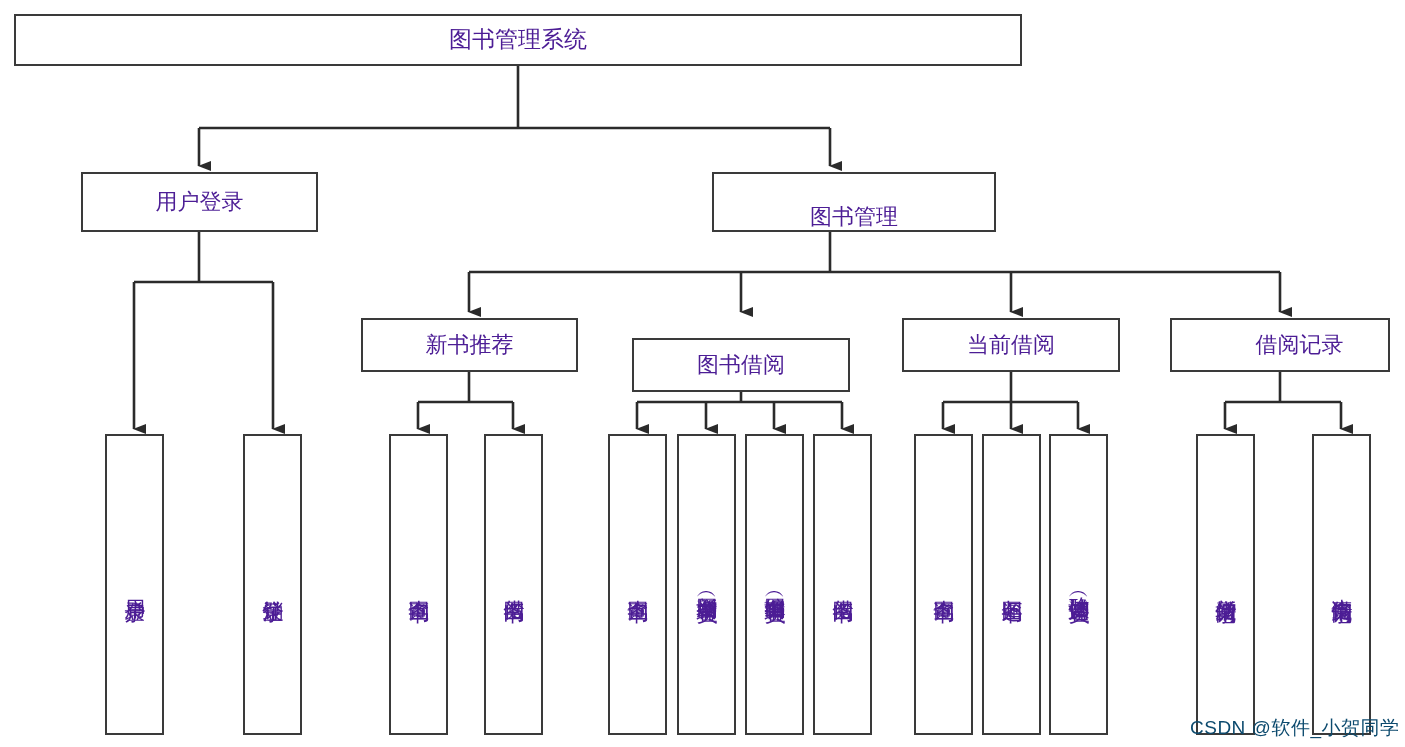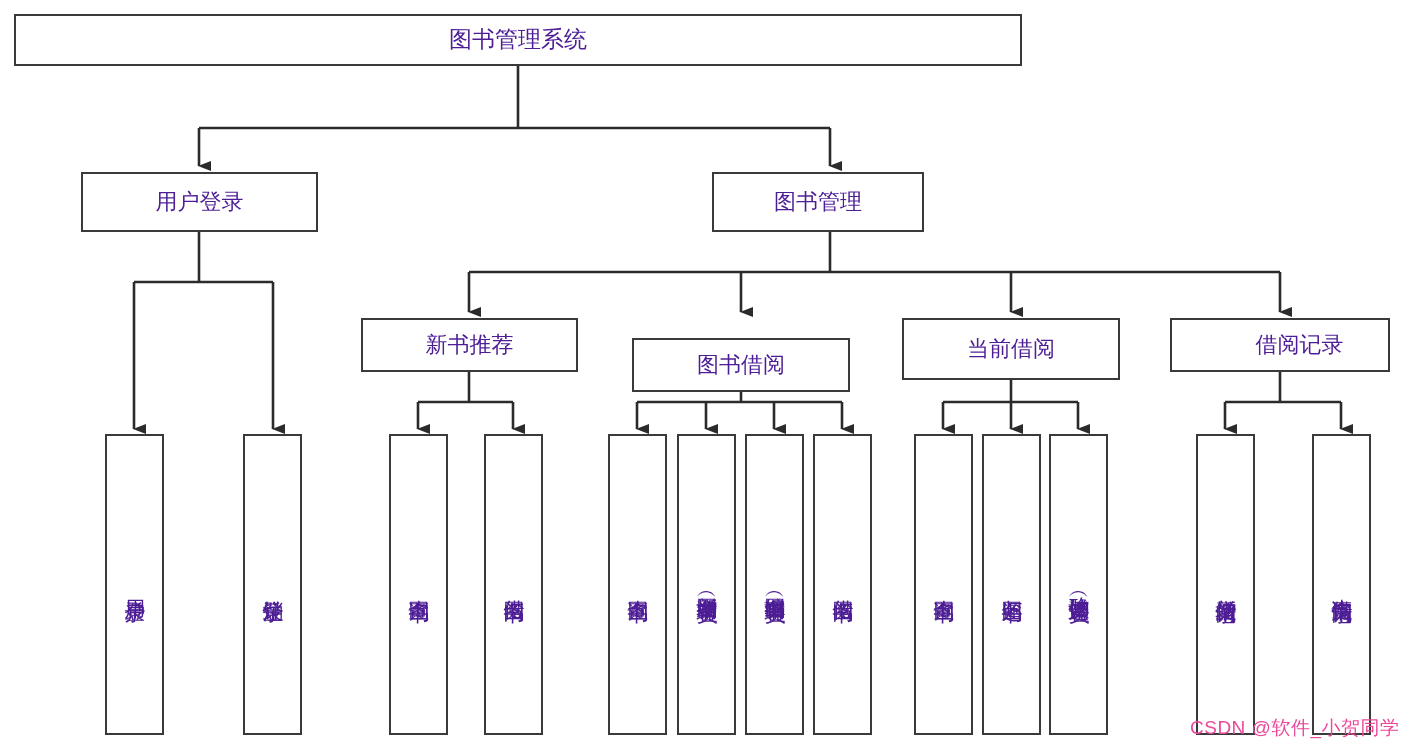--- a/index.html
+++ b/index.html
@@ -53,21 +53,21 @@
     padding: 6px 0;
   }
   .node.leaf .vtext {
     writing-mode: vertical-rl;
     text-orientation: upright;
     white-space: nowrap;
   }
   .watermark {
     position: absolute;
     font-size: 19px;
-    color: #ec4899;
+    color: #0c4a6e;
     white-space: nowrap;
     letter-spacing: 0.5px;
   }
 </style>
 </head>
 <body>
 
 <div id="canvas">
 
   <svg class="wires" viewBox="0 0 1405 747" xmlns="http://www.w3.org/2000/svg">
@@ -127,33 +127,33 @@
   </svg>
 
   <div class="node root" style="left:14px; top:14px; width:1008px; height:52px;">
     <span>图书管理系统</span>
   </div>
 
   <div class="node lvl2" style="left:81px; top:172px; width:237px; height:60px;">
     <span>用户登录</span>
   </div>
 
-  <div class="node lvl2" style="left:712px; top:172px; width:212px; height:60px;">
+  <div class="node lvl2" style="left:712px; top:172px; width:284px; height:60px;align-items:flex-end;">
     <span>图书管理</span>
   </div>
 
   <div class="node lvl3" style="left:361px; top:318px; width:217px; height:54px;">
     <span>新书推荐</span>
   </div>
 
   <div class="node lvl3" style="left:632px; top:318px; width:218px; height:54px;margin-top:20px;">
     <span>图书借阅</span>
   </div>
 
-  <div class="node lvl3" style="left:902px; top:318px; width:218px; height:62px;">
+  <div class="node lvl3" style="left:902px; top:318px; width:218px; height:54px;">
     <span>当前借阅</span>
   </div>
 
   <div class="node lvl3" style="left:1170px; top:318px; width:220px; height:54px;padding-left:39px;">
     <span>借阅记录</span>
   </div>
 
   <div class="node leaf" style="left:105px; top:434px; width:59px; height:301px;">
     <span class="vtext">用户登录</span>
   </div>

